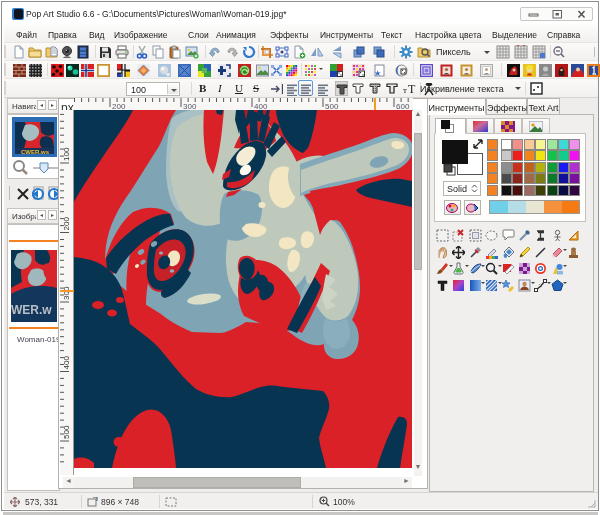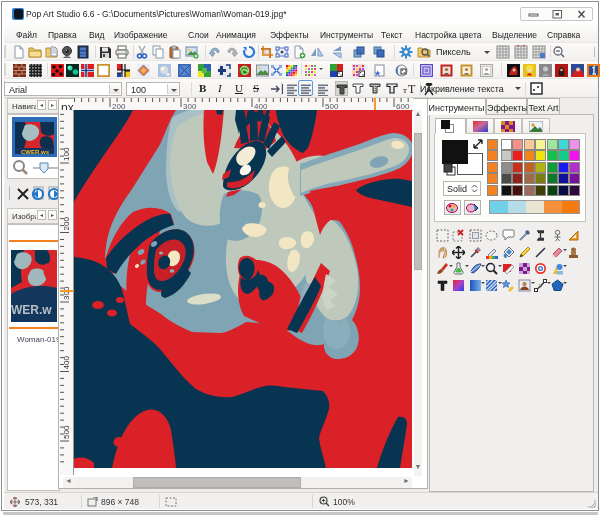--- a/index.html
+++ b/index.html
@@ -483,21 +483,20 @@
       <div style="position:absolute;left:582.5px;top:2px;width:13px;height:13px"><svg width="13" height="13" viewBox="0 0 13 13">
           <rect width="13" height="13" fill="#e87818"></rect>
           <rect x="2" y="2" width="9" height="9" fill="#2a4a98"></rect>
           <path d="M5.5,4 L7,3 L7,10 M5.5,10 h3.5" stroke="#fff" stroke-width="1.3" fill="none"></path>
         </svg></div>
       <div style="position:absolute;left:315px;top:7px;width:0;height:0;border:2.6px solid transparent;border-top-color:#444"></div>
       <div style="position:absolute;left:590px;top:4px;width:4px;height:10px;border-left:1px solid #bbb"></div>
     </div>
   <div id="tb3">
       <div style="position:absolute;left:0px;top:2px;width:2px;height:14px;border-left:1px solid #d8d5d1;border-right:1px solid #d8d5d1"></div>
-      <div class="combo" style="left:0px;top:3px;width:118px;height:14px;padding:2px 0 0 4px">Arial<div class="da"></div></div>
       <div class="combo" style="left:122px;top:3px;width:54px;height:14px;padding:2px 0 0 4px">100<div class="da"></div></div>
       <div class="sep" style="left:187px;top:3px"></div>
       <div class="fbtn" style="left:195px;font-weight:bold">B</div>
       <div class="fbtn" style="left:214px;font-style:italic">I</div>
       <div class="fbtn" style="left:231px;text-decoration:underline">U</div>
       <div class="fbtn" style="left:249px;text-decoration:line-through">S</div>
       <svg width="14" height="12" style="position:absolute;left:266px;top:4px">
         <path d="M1,6 h8 M6,3 l3,3 l-3,3" stroke="#446" stroke-width="1.4" fill="none"></path>
         <rect x="11" y="1" width="2" height="10" fill="#446"></rect>
       </svg>

